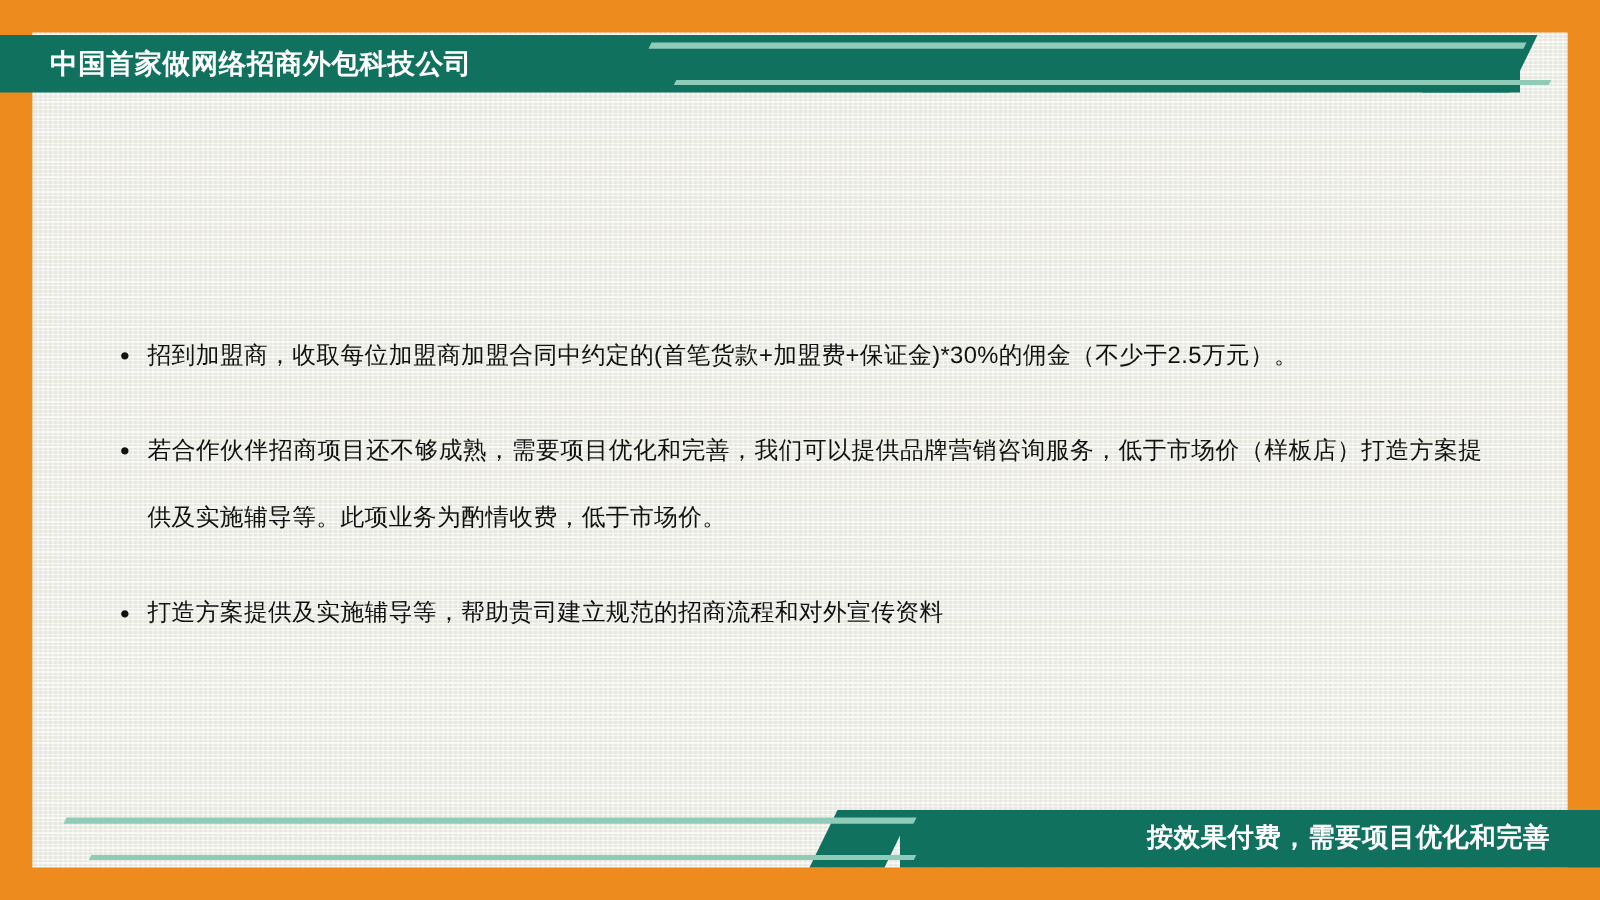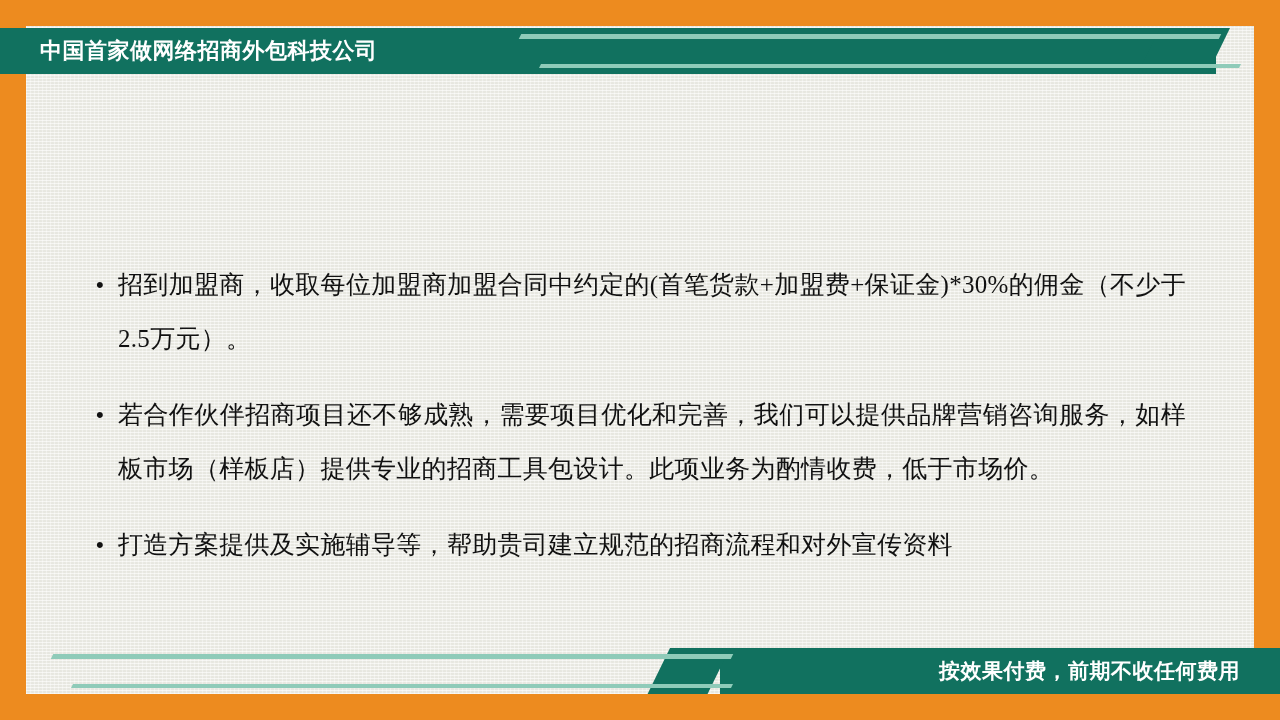--- a/index.html
+++ b/index.html
@@ -117,22 +117,22 @@
   .bullet-dot {
     flex: 0 0 auto;
     width: 22px;
     font-size: 22px;
     line-height: 54px;
     color: #111111;
     text-align: left;
   }
   .bullet-text {
     flex: 1 1 auto;
-    font-family: Liberation Serif, serif;
-    font-size: 25px;
+    font-family: Liberation Sans, sans-serif;
+    font-size: 19px;
     line-height: 54px;
     color: #111111;
     text-align: justify;
     letter-spacing: 0.3px;
   }
 
   
   .footer-wrap {
     position: absolute;
     left: 0;
@@ -205,29 +205,29 @@
   </div>
 
 
   <div class="bullets">
     <div class="bullet">
       <div class="bullet-dot">•</div>
       <div class="bullet-text">招到加盟商，收取每位加盟商加盟合同中约定的(首笔货款+加盟费+保证金)*30%的佣金（不少于2.5万元）。</div>
     </div>
     <div class="bullet">
       <div class="bullet-dot">•</div>
-      <div class="bullet-text">若合作伙伴招商项目还不够成熟，需要项目优化和完善，我们可以提供品牌营销咨询服务，如样板市场（样板店）提供专业的招商工具包设计。此项业务为酌情收费，低于市场价。</div>
+      <div class="bullet-text">若合作伙伴招商项目还不够成熟，需要项目优化和完善，我们可以提供品牌营销咨询服务，低于市场价（样板店）打造方案提供及实施辅导等。此项业务为酌情收费，低于市场价。</div>
     </div>
     <div class="bullet">
       <div class="bullet-dot">•</div>
       <div class="bullet-text">打造方案提供及实施辅导等，帮助贵司建立规范的招商流程和对外宣传资料</div>
     </div>
   </div>
 
   <div class="footer-wrap">
     <div class="footer-band"></div>
     <div class="footer-band-skew"></div>
     <div class="footer-accent-1"></div>
     <div class="footer-accent-2"></div>
-    <div class="footer-text">按效果付费，前期不收任何费用</div>
+    <div class="footer-text">按效果付费，需要项目优化和完善</div>
   </div>
 
 </div>
 
 </body></html>

